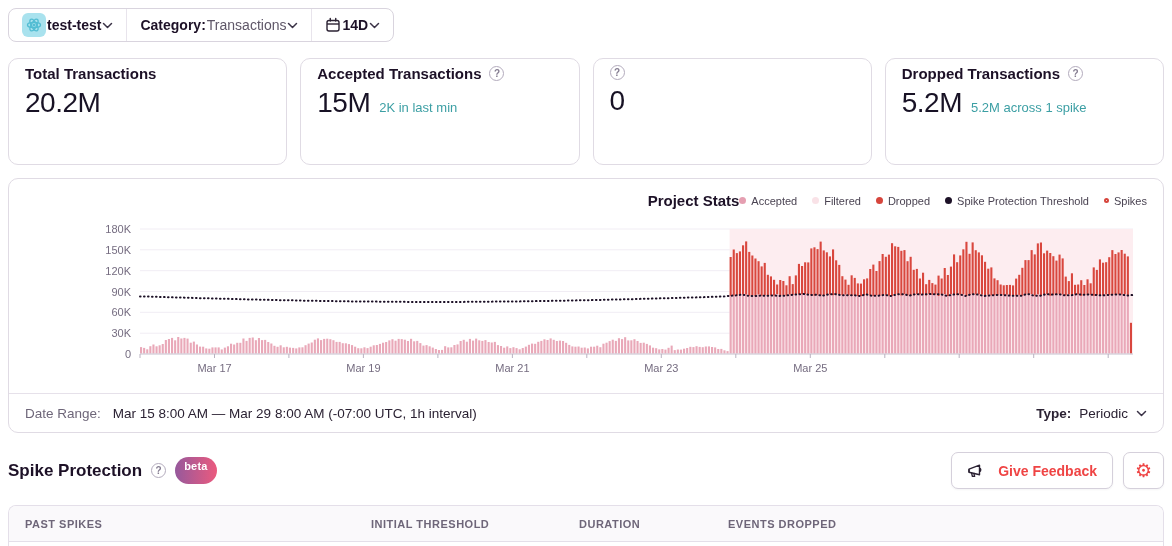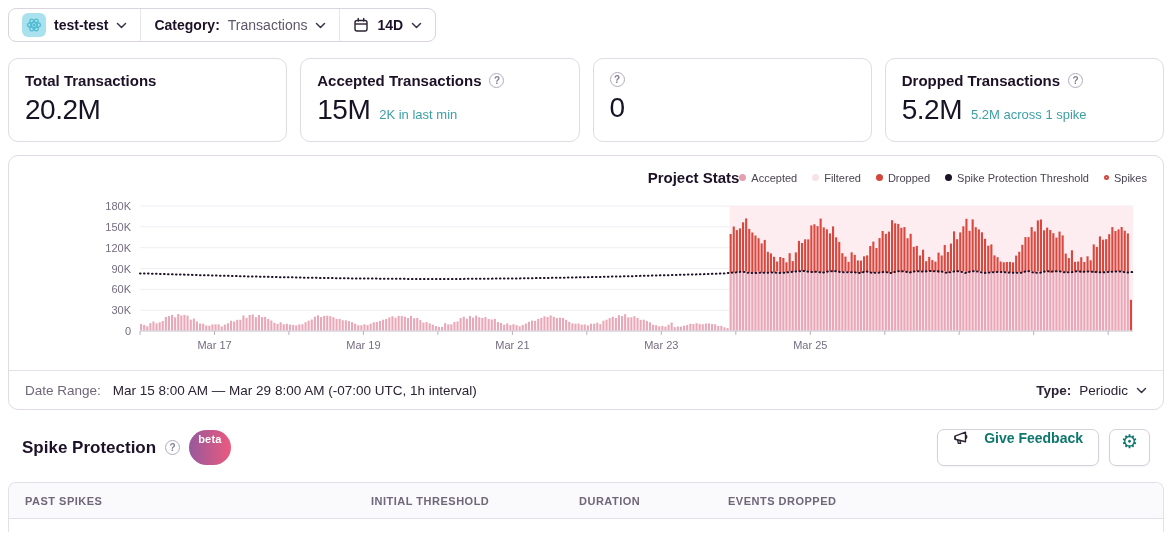--- a/index.html
+++ b/index.html
@@ -2,31 +2,31 @@
 <html><head>
 <meta charset="utf-8">
 <style>
   html,body{margin:0;padding:0;background:#fff;width:1172px;height:546px;overflow:hidden;
     font-family:"Liberation Sans",sans-serif;color:#2b2233;-webkit-font-smoothing:antialiased;}
   *{box-sizing:border-box}
 
   
   .filter-bar{display:inline-flex;align-items:center;height:34px;border:1px solid #d9d4de;
     border-radius:8px;margin:8px 0 0 8px;background:#fff}
-  .fseg{display:flex;align-items:center;gap:8px;padding:0 13px;height:100%;cursor:pointer}
+  .fseg{display:flex;align-items:center;gap:1px;padding:0 13px;height:100%;cursor:pointer}
   .fdiv{width:1px;height:100%;background:#e8e4ec}
   .fproj{font-size:14px;font-weight:700;color:#1d1127}
   .fcat-label{font-size:14px;font-weight:700;color:#1d1127}
   .fcat-value{font-size:14px;color:#5f5768}
   .fperiod{font-size:14px;font-weight:700;color:#1d1127}
   .atom-wrap{width:24px;height:24px}
 
   
   .cards{display:flex;gap:13px;margin:16px 8px 0}
-  .card{flex:1;border:1px solid #e0dbe4;border-radius:10px;padding:13px 16px;background:#fff;height:84px}
+  .card{flex:1;border:1px solid #e0dbe4;border-radius:10px;padding:6px 16px;background:#fff;height:107px}
   .card-title{font-size:15px;font-weight:700;color:#1d1127;display:flex;align-items:center;gap:8px}
   .card-val-row{display:flex;align-items:baseline;gap:9px;margin-top:5px}
   .card-val{font-size:28px;font-weight:500;color:#181225;letter-spacing:-.5px}
   .card-sub{font-size:13px;color:#3c9fa4}
 
   .help{width:15px;height:15px;border:1px solid #b3abbd;border-radius:50%;display:inline-flex;
     align-items:center;justify-content:center;font-size:10px;color:#857d91;font-weight:700;line-height:1;flex:none}
 
   
   .panel{margin:13px 8px 0;border:1px solid #e0dbe4;border-radius:10px;background:#fff}
@@ -39,27 +39,27 @@
   .chart-wrap{padding:0;margin-bottom:6px}
   svg text.ax{font-family:"Liberation Sans",sans-serif;font-size:11px;fill:#756c80}
   .panel-foot{border-top:1px solid #e6e1ea;padding:7px 16px;height:39px;display:flex;align-items:center;
     justify-content:space-between;font-size:13.5px;color:#2b2233}
   .foot-left{display:flex;align-items:center;gap:12px}
   .foot-label{color:#6e6679}
   .foot-type{display:flex;align-items:center;gap:8px;cursor:pointer}
   .foot-type b{font-weight:700}
 
   
-  .section-row{display:flex;justify-content:space-between;align-items:center;margin:19px 22px 0}
+  .section-row{display:flex;justify-content:space-between;align-items:center;margin:19px 8px 0}
   .section-title{display:flex;align-items:center;gap:9px;font-size:17px;font-weight:700;color:#1d1127}
   .badge-beta{background:linear-gradient(90deg,#96599c,#eb5a7e);color:#fff;font-size:11px;font-weight:700;
-    padding:3px 9px 20px;border-radius:20px;letter-spacing:.2px}
+    padding:3px 9px 12px;border-radius:20px;letter-spacing:.2px}
   .btns{display:flex;gap:10px}
-  .btn{display:flex;gap:14px;height:37px;padding:0 15px;border:1px solid #d5d0db;
-    border-radius:7px;background:#fff;font-size:14px;font-weight:700;color:#0f766e;cursor:pointer;
+  .btn{display:flex;align-items:center;gap:14px;height:37px;padding:0 15px;border:1px solid #d5d0db;
+    border-radius:7px;background:#fff;font-size:14px;font-weight:700;color:#ef4444;cursor:pointer;
     box-shadow:0 1px 2px rgba(43,34,51,.05)}
   .btn-icon{width:41px;justify-content:center;padding:0;font-size:19px;font-weight:400}
 
   
   .table{margin:16px 8px 0;border:1px solid #e4dfe9;border-bottom:none;border-radius:8px 8px 0 0;overflow:hidden}
   .thead{display:grid;grid-template-columns:346px 208px 149px 1fr;background:#faf9fb;
     border-bottom:1px solid #e4dfe9;height:36px;align-items:center;padding-left:16px;
     font-size:11px;font-weight:700;color:#6e6679;letter-spacing:.5px}
   .trow-stub{height:13px;background:#fff}
 

